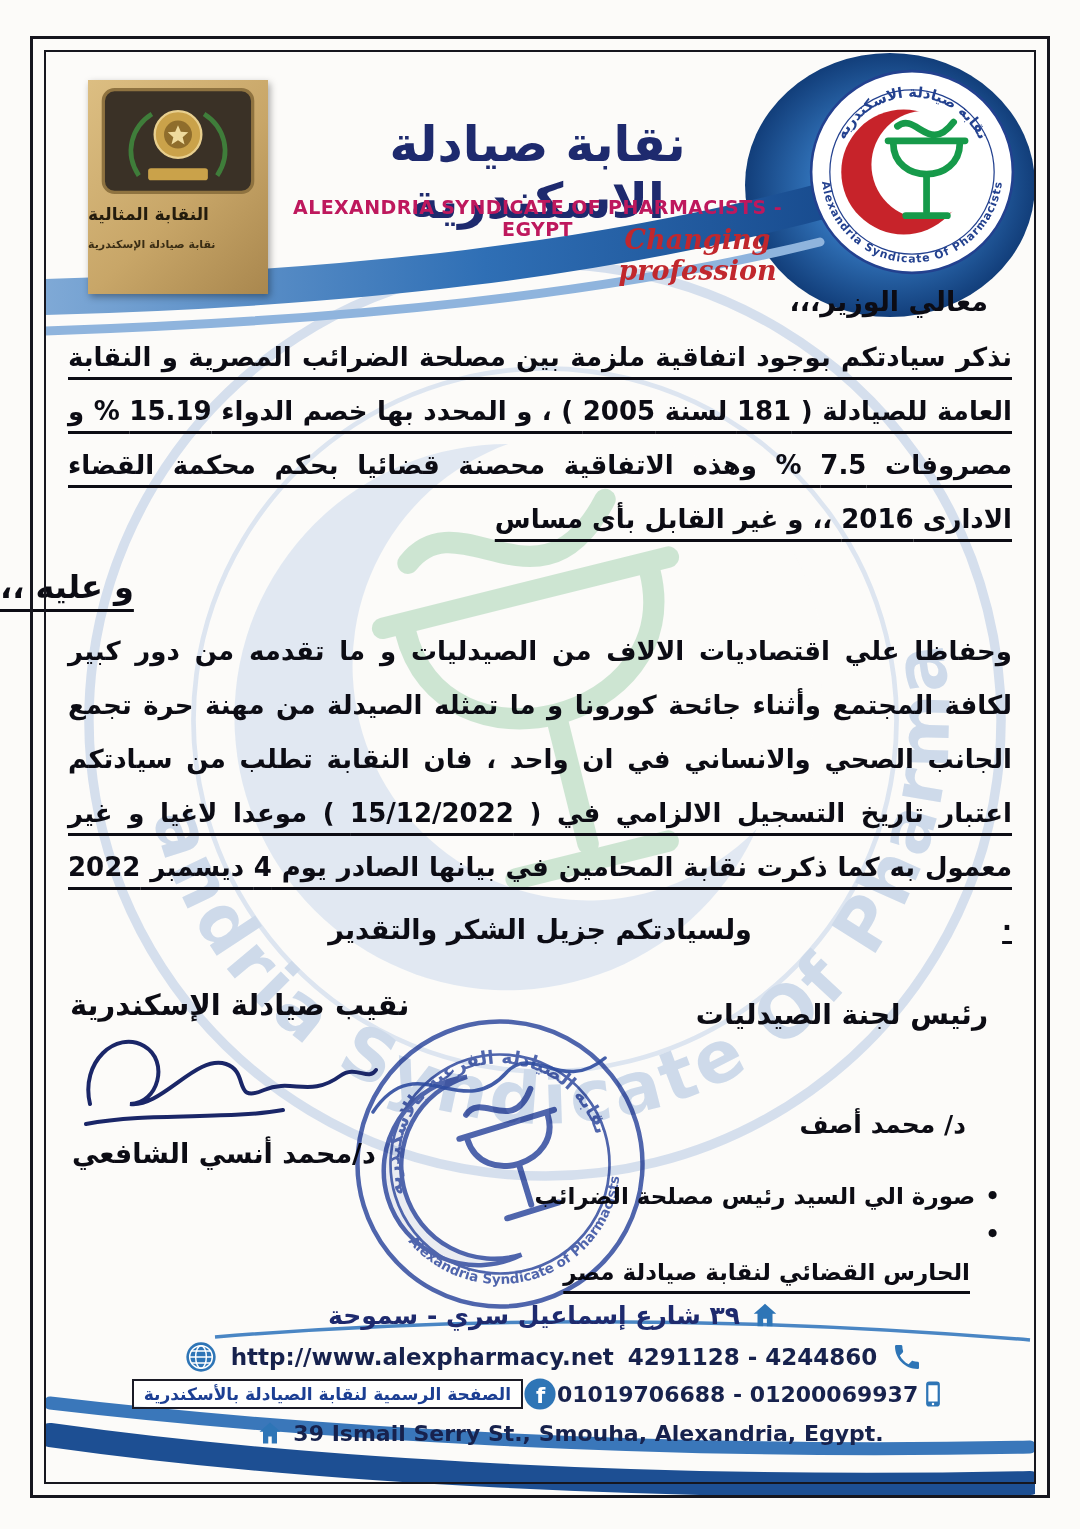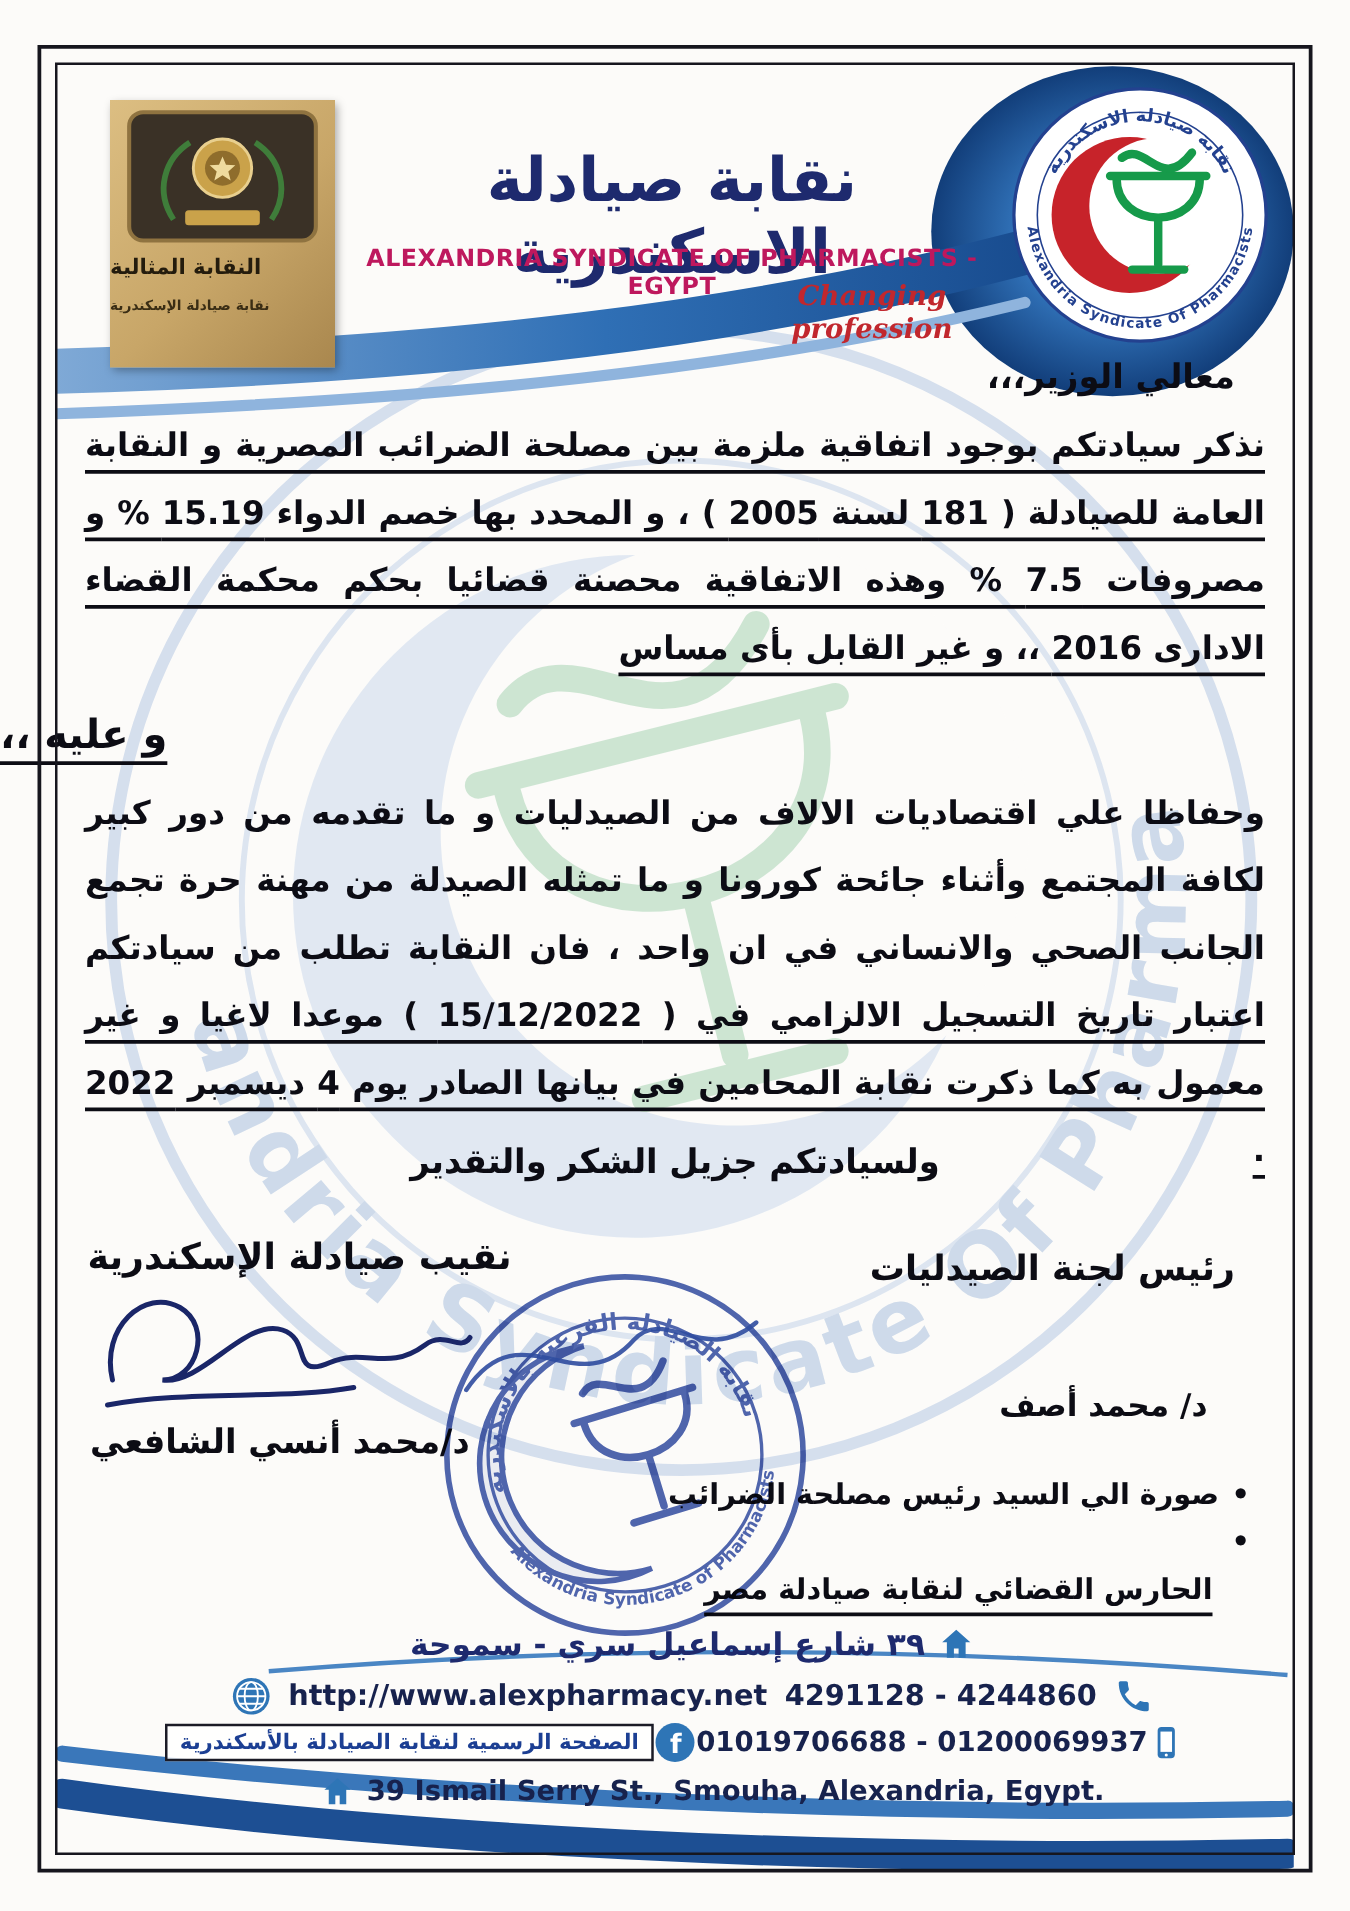--- a/index.html
+++ b/index.html
@@ -15,21 +15,21 @@
   .swoosh-bottom{left:45px;top:1285px;width:990px;height:212px;z-index:2}
   
   .plaque{left:88px;top:80px;width:180px;height:214px;z-index:3;text-align:left;padding-top:4px;
           background:linear-gradient(135deg,#dcbe82,#c8a668 55%,#a9874e);box-shadow:2px 3px 7px rgba(0,0,0,.35)}
   .plaque svg{width:168px;height:116px;display:block;margin:0 auto}
   .plaque-caption{font-size:17px;font-weight:700;color:#241c0d;margin-top:4px}
   .plaque-sub{font-size:11px;font-weight:700;color:#3a2d14;margin-top:14px}
   .seal{left:808px;top:68px;width:208px;height:208px;z-index:3}
   .title-ar{left:275px;top:116px;width:525px;text-align:center;font-size:49px;font-weight:700;color:#1e2a6e;z-index:4;direction:rtl}
   .title-en{left:255px;top:196px;width:565px;text-align:center;font-size:19px;font-weight:700;color:#be185d;letter-spacing:.4px;z-index:4}
-  .tagline{left:570px;top:224px;width:255px;text-align:center;font-size:22px;font-weight:700;font-style:italic;
+  .tagline{left:570px;top:224px;width:255px;text-align:center;font-size:27px;font-weight:700;font-style:italic;
            color:#c1272d;z-index:4;font-family:"DejaVu Serif",serif}
   
   .ar{direction:rtl;font-weight:700;color:#0c0c14;z-index:4}
   .salutation{right:92px;top:286px;font-size:27px}
   .para{left:68px;width:944px;text-align:justify;font-size:26px;line-height:2.08}
   .p1{top:330px}
   .p2{top:624px}
   .u{text-decoration:underline;text-decoration-thickness:2.5px;text-underline-offset:11px}
   .interjection{left:0;right:0;top:568px;text-align:left;font-size:32px}
   .closing{left:0;right:0;top:914px;text-align:center;font-size:27px}

